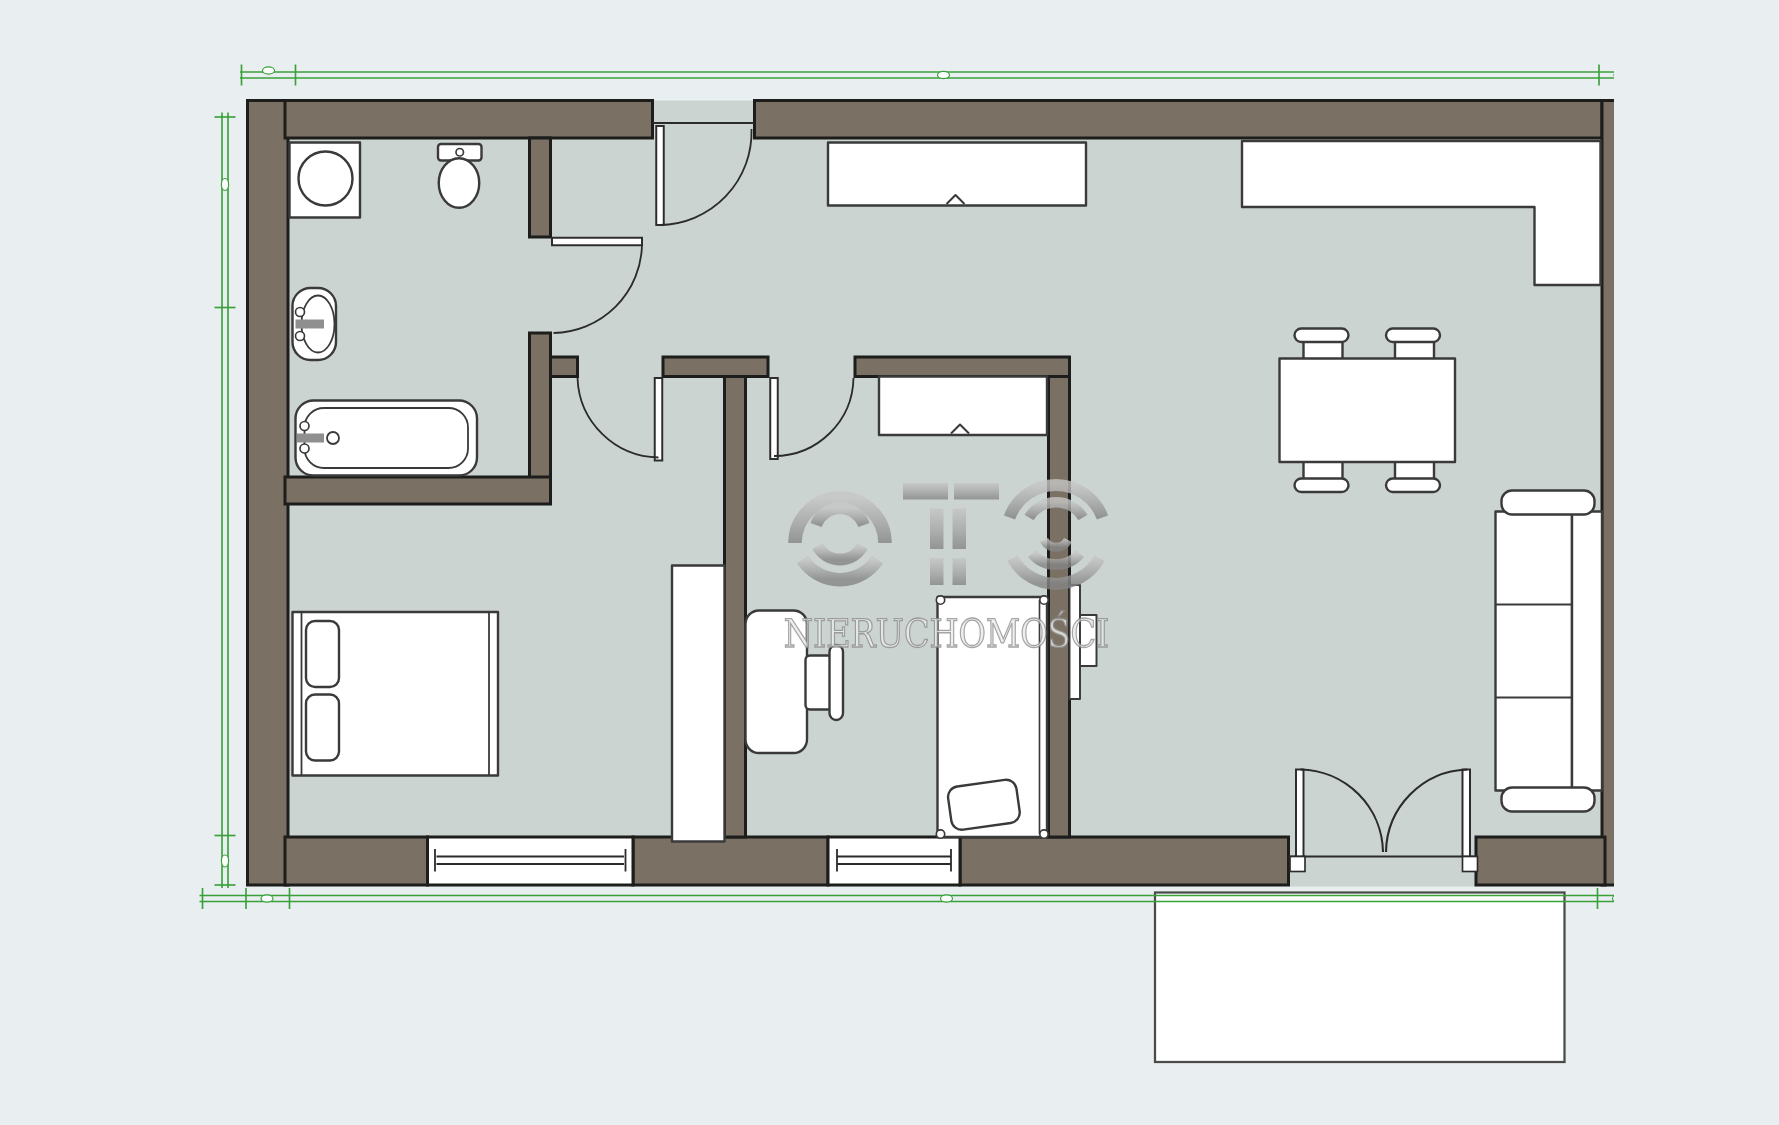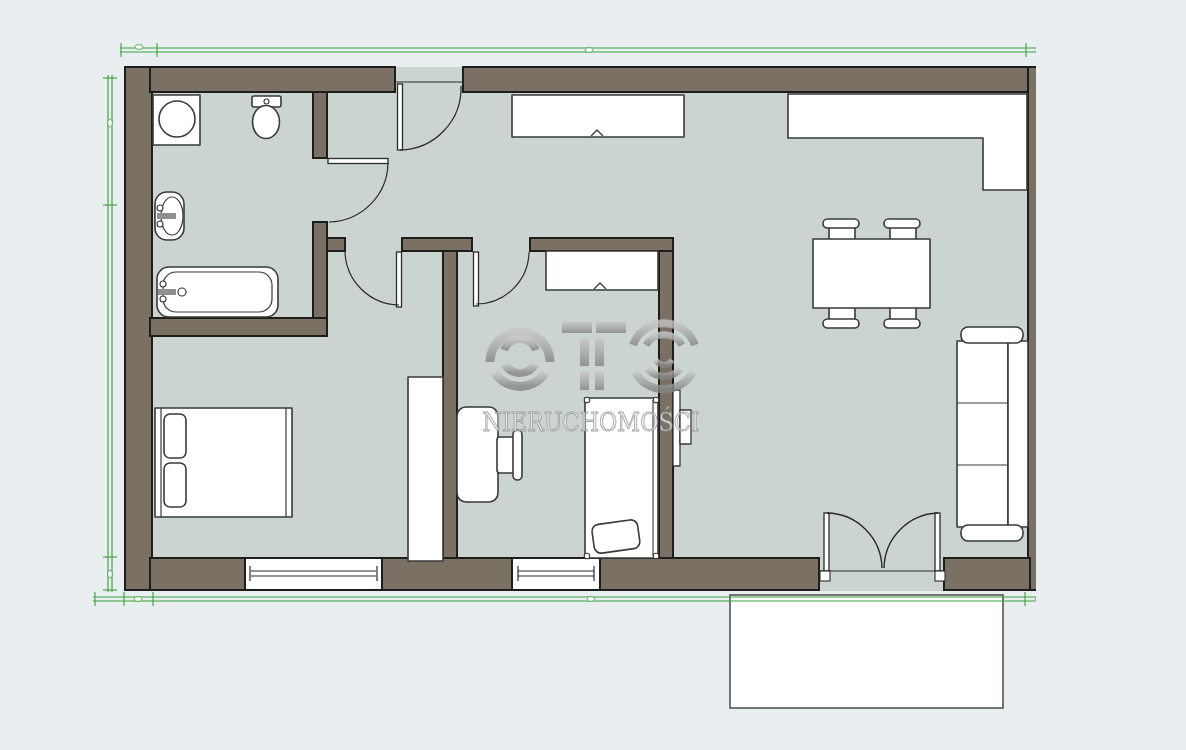--- a/index.html
+++ b/index.html
@@ -1,17 +1,17 @@
 <!DOCTYPE html>
 <html><head>
 <meta charset="utf-8">
 <style>
   html,body{margin:0;padding:0;background:#e9eef1;}
   .stage{position:relative;width:1036px;height:750px;overflow:hidden;
-         font-family:"DejaVu Sans",sans-serif;}
+         font-family:"DejaVu Sans",sans-serif;margin-left:40px;}
   svg{display:block;}
   text.wm{font-family:"DejaVu Serif","Liberation Serif",serif;}
 </style>
 </head>
 <body>
 
 <div class="stage">
 <svg width="1186" height="750" viewBox="0 0 1186 750">
 
   <defs>

